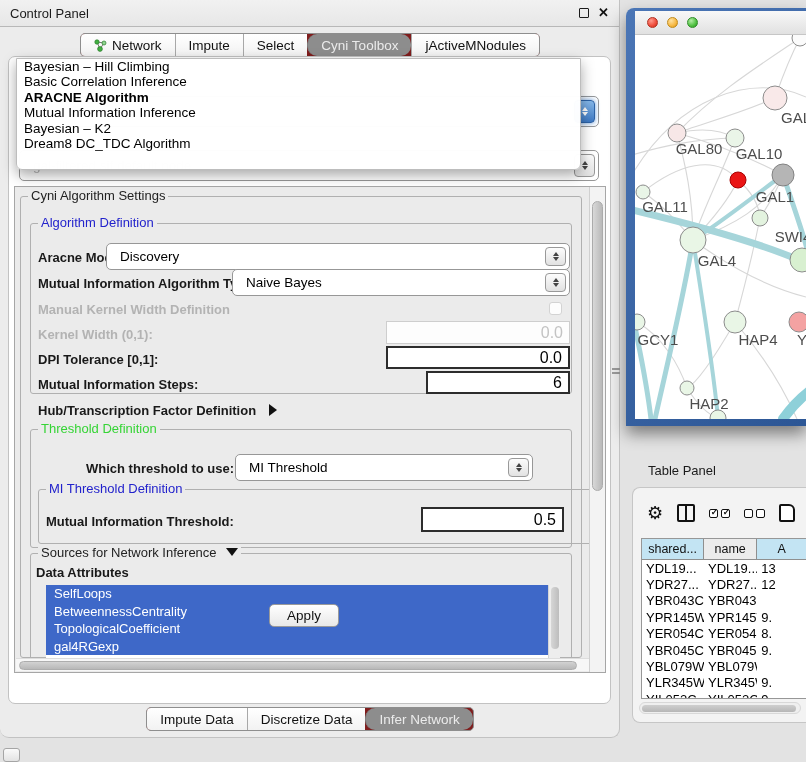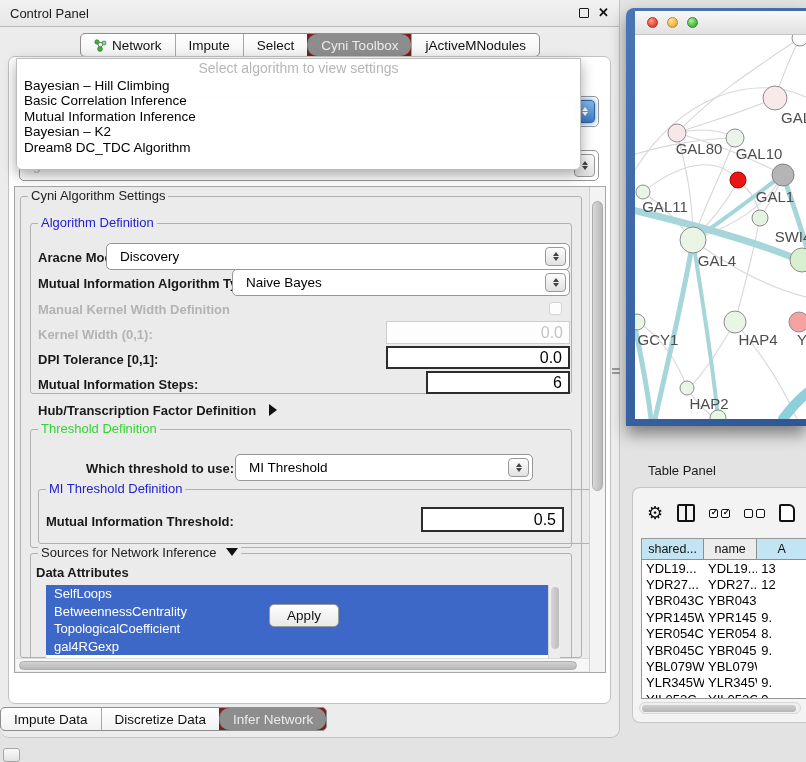--- a/index.html
+++ b/index.html
@@ -27,21 +27,21 @@
   
   .seg { display:flex; border:1.5px solid #8e8e8e; border-radius:5px; overflow:hidden; background:#7f1d1d; height:24px; }
   .seg .tab {
     padding:0 13px; display:flex; align-items:center; gap:5px;
     font-size:13.5px; color:#111; background:linear-gradient(#ffffff,#f2f2f2);
     border-left:1px solid #a8a8a8; white-space:nowrap;
   }
   .seg .tab:first-child { border-left:none; }
   .seg .tab.selected { background:#8d8d8d; color:#ebebeb; border-left-color:#7d7d7d;border-radius:10px; }
   .top-tabbar { position:absolute; top:33px; left:0; width:620px; display:flex; justify-content:center; }
-  .bottom-tabbar { position:absolute; top:707px; left:0; width:620px; display:flex; }
+  .bottom-tabbar { position:absolute; top:707px; left:0; width:620px; display:flex; justify-content:center; }
 
   .main-panel {
     position:absolute; left:8px; top:56px; width:603px; height:648px;
     background:#ffffff; border:1px solid #c2c2c2; border-radius:7px;
   }
 
   
   .combo {
     position:absolute; background:#fff; border:1px solid #979797; border-radius:5px;
     font-size:13.5px; color:#000; display:flex; align-items:center; padding-left:13px;
@@ -296,24 +296,24 @@
         </div>
       <div class="vscroll">
           <div class="thumb"></div>
         </div>
     </div>
 
     <div class="apply-btn" style="left:260px; top:547px;">Apply</div>
   </div>
 
   <div class="popup">
-    <div class="hint">Select algorithm to view settings</div>
     <div>
         <div class="opt">Bayesian – Hill Climbing</div>
         <div class="opt">Basic Correlation Inference</div>
+        <div class="opt selected">ARACNE Algorithm</div>
         <div class="opt">Mutual Information Inference</div>
         <div class="opt">Bayesian – K2</div>
         <div class="opt">Dream8 DC_TDC Algorithm</div>
       </div>
   </div>
 
   <div class="bottom-tabbar">
     <div class="seg">
       <div class="tab">
           <span>Impute Data</span>

